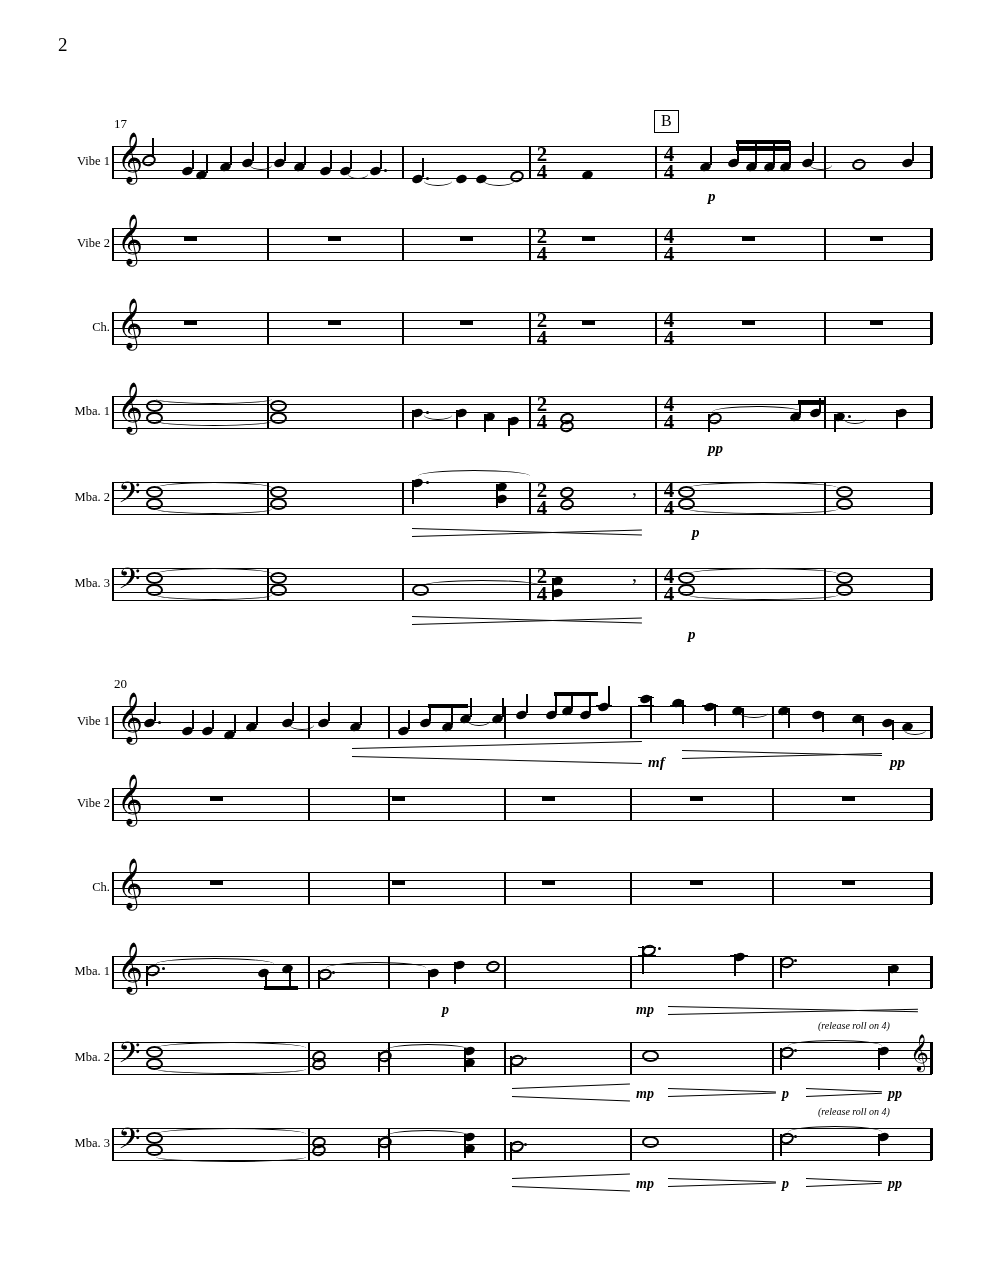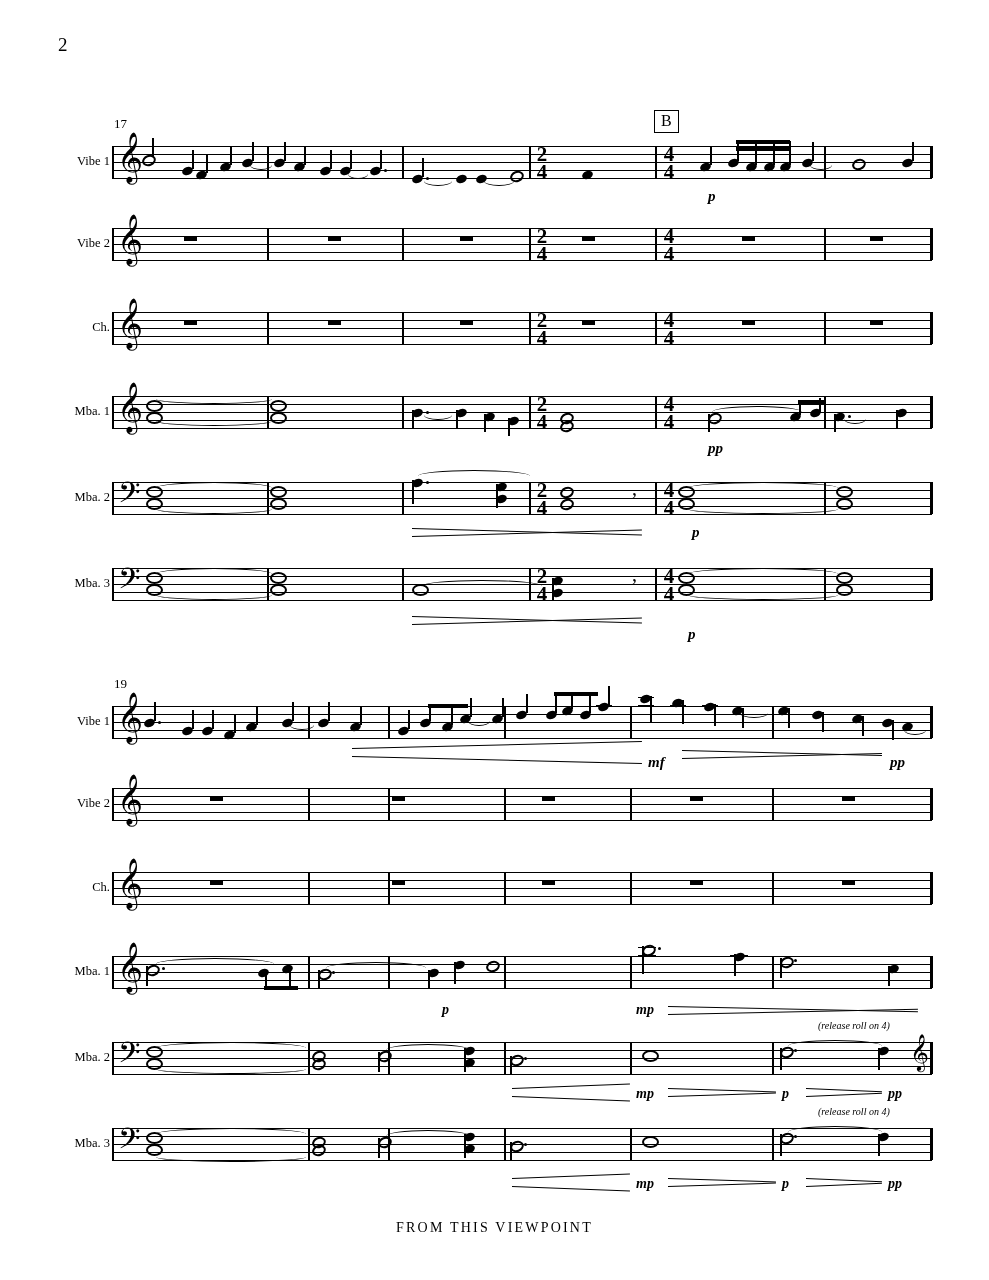--- a/index.html
+++ b/index.html
@@ -546,21 +546,21 @@
         <i style="transform: rotate(1.6deg);"></i>
           <i style="top:8px; transform: rotate(-1.6deg);"></i>
       </div>
       <div class="dyn" style="left:576px; top:58px;">p</div>
     </div>
 
   </div>
 
   <div class="system" id="system-2">
 
-    <div class="measure-number" style="left:2px; top:-2px;">19</div>
+    <div class="measure-number" style="left:2px; top:-2px;">20</div>
 
     <div class="staff-row" style="top:28px;">
       <div class="inst-label" style="top:8px;">Vibe 1</div>
       <div class="staff">
         <div class="line"></div>
           <div class="line"></div>
           <div class="line"></div>
           <div class="line"></div>
           <div class="line"></div>
       </div>
@@ -863,15 +863,14 @@
       <div class="dyn small" style="left:670px; top:48px;">p</div>
       <div class="hairpin" style="left:694px; top:50px; width:76px;">
         <i style="transform: rotate(2.4deg);"></i>
           <i style="top:8px; transform: rotate(-2.4deg);"></i>
       </div>
       <div class="dyn small" style="left:776px; top:48px;">pp</div>
     </div>
 
   </div>
 
-  <div class="footer-title">FROM THIS VIEWPOINT</div>
 
 </div>
 
 </body></html>

